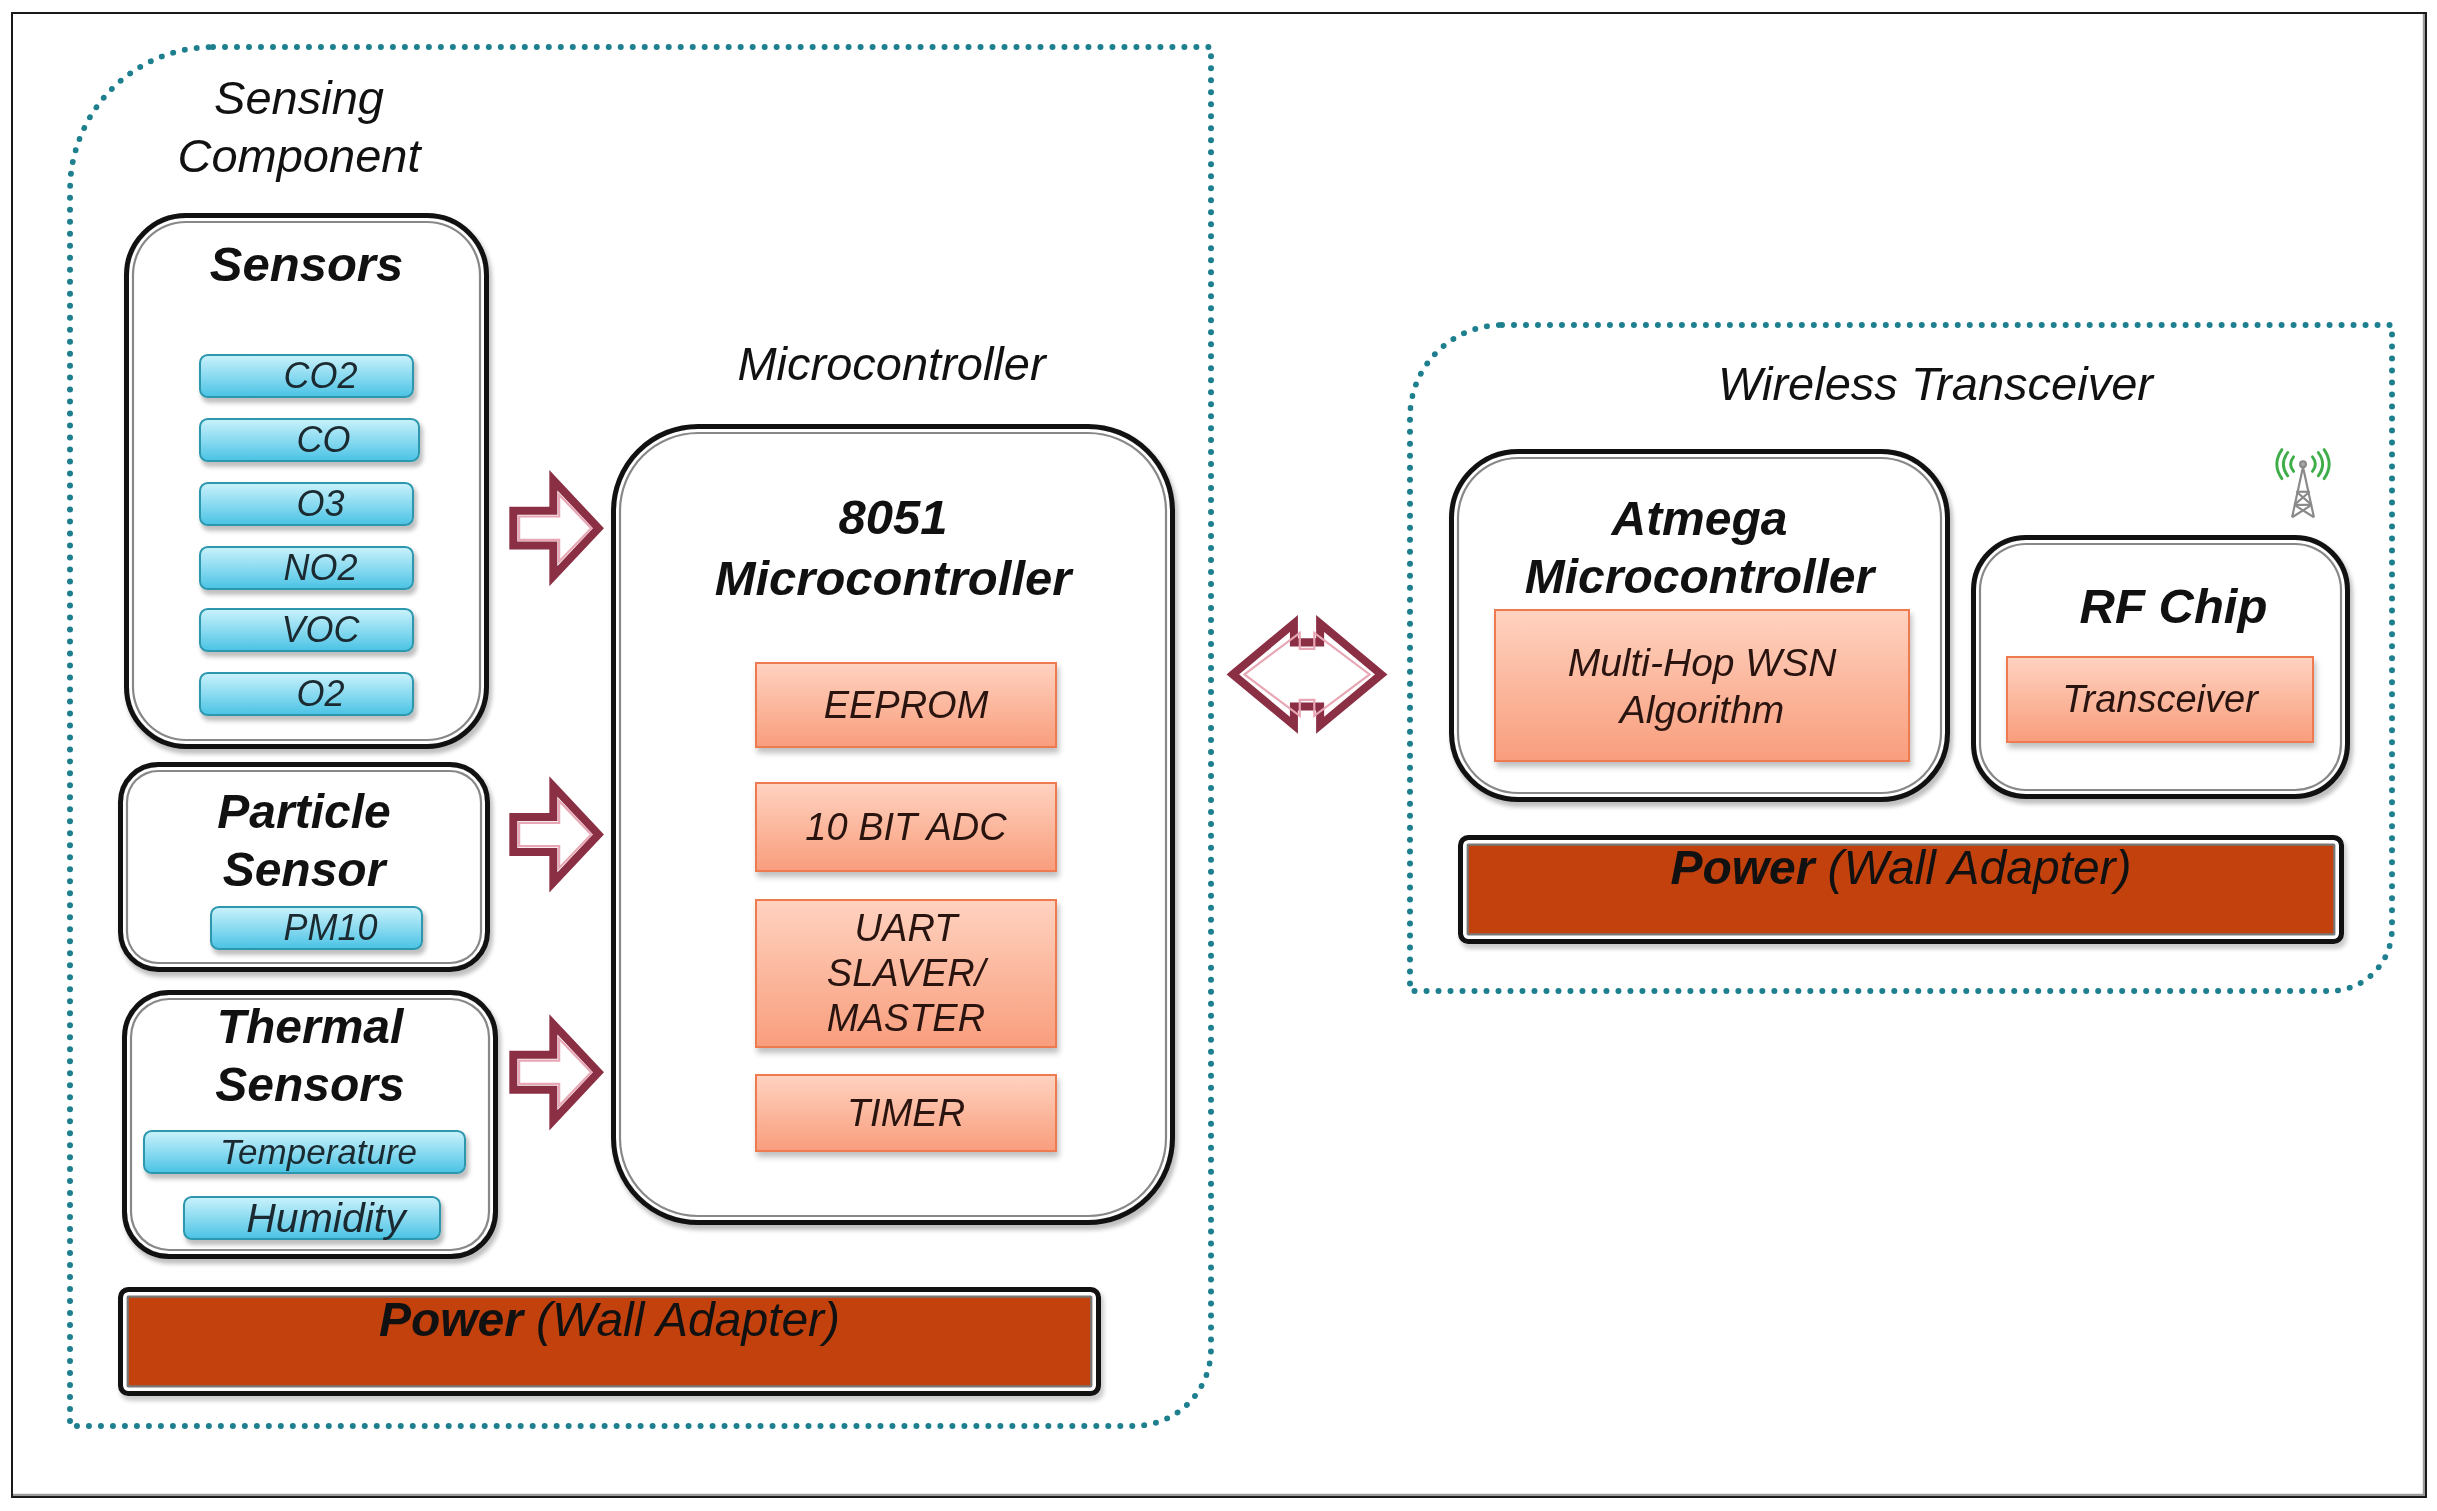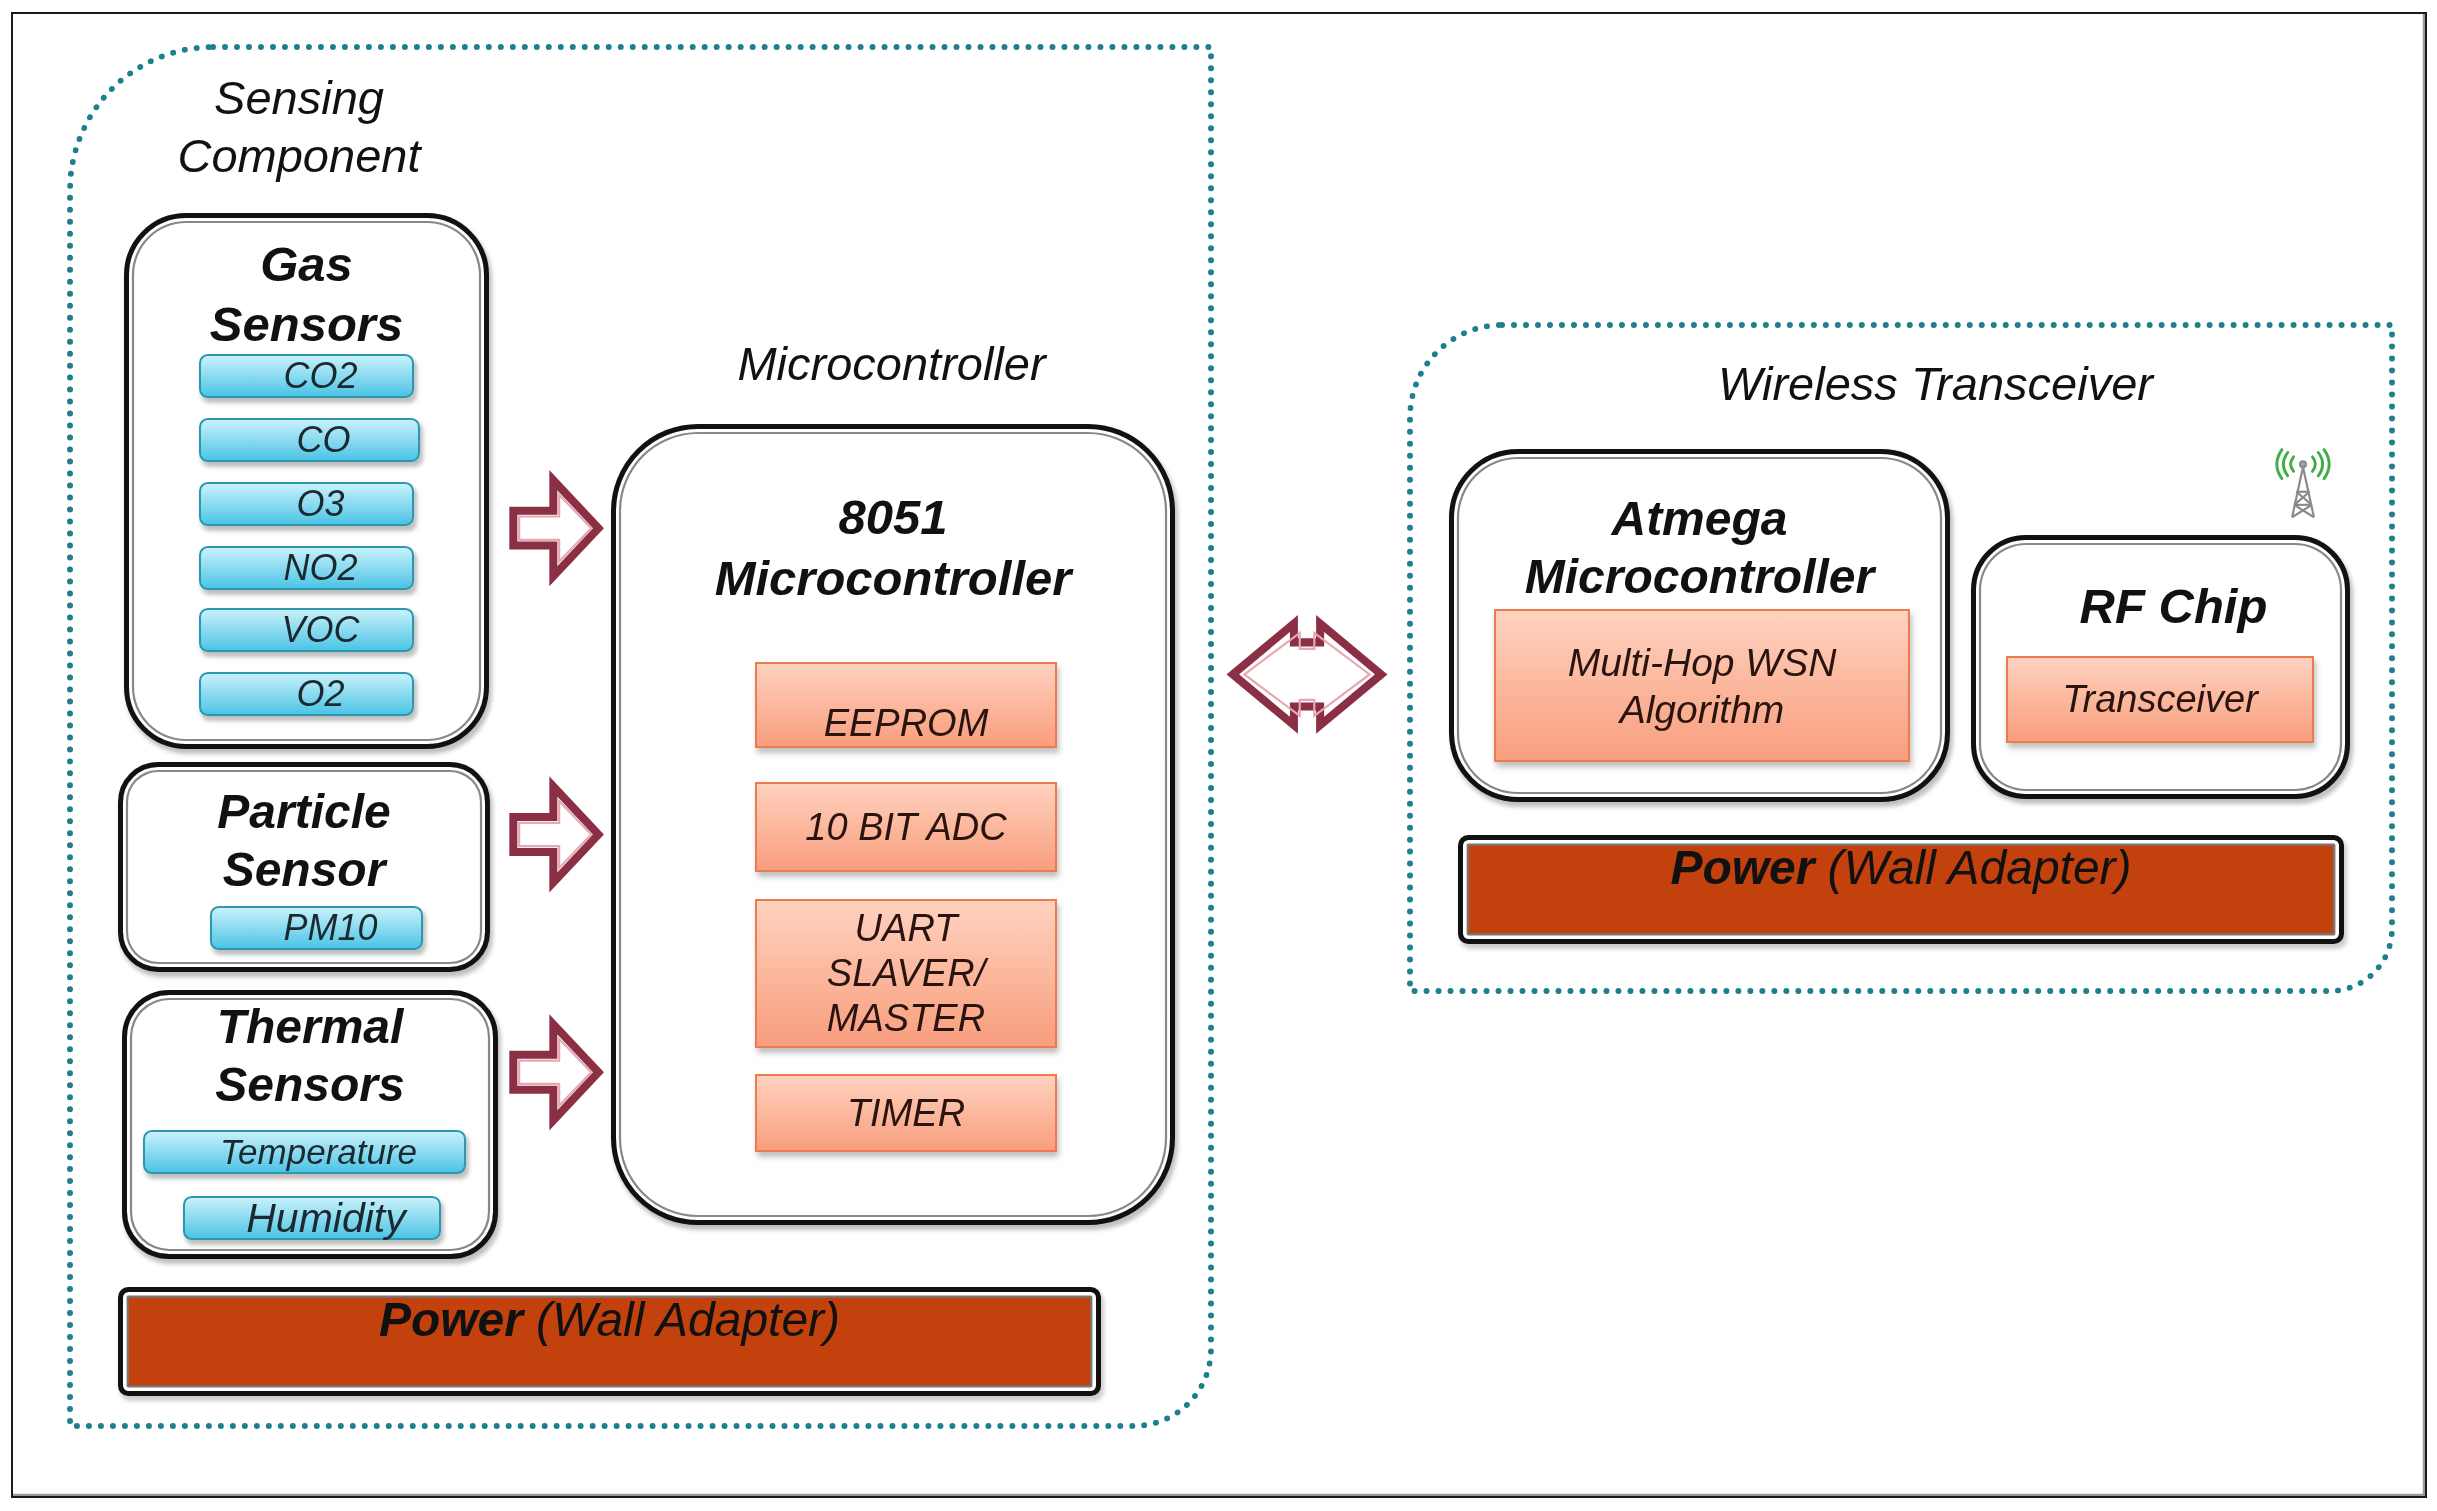--- a/index.html
+++ b/index.html
@@ -25,21 +25,20 @@
 
 <div class="abs region region-left"></div>
 
 <div class="abs region-title" style="left:146px; top:69px; width:306px;">
   <div>Sensing</div>
   <div>Component</div>
 </div>
 
 <div class="abs box" style="left:124px; top:213px; width:365px; height:536px; border-radius:62px;">
   <div class="box-title" style="top:16px; font-size:49px; line-height:60px;">
-    <div>Gas</div>
     <div>Sensors</div>
   </div>
 </div>
 <div class="abs chip-blue" style="left:199px; top:354px; width:215px; height:44px;">
     <span>CO2</span>
   </div>
 <div class="abs chip-blue" style="left:199px; top:418px; width:221px; height:44px;">
     <span>CO</span>
   </div>
 <div class="abs chip-blue" style="left:199px; top:482px; width:215px; height:44px;">
@@ -102,21 +101,21 @@
   </g>
 </svg>
 
 <div class="abs region-title" style="left:655px; top:335px; width:473px;">Microcontroller</div>
 <div class="abs box" style="left:611px; top:424px; width:564px; height:801px; border-radius:87px;">
   <div class="box-title" style="top:58px; font-size:49px; line-height:61px;">
     <div>8051</div>
     <div>Microcontroller</div>
   </div>
 </div>
-<div class="abs chip-orange" style="left:755px; top:662px; width:302px; height:86px;justify-content:flex-end;">
+<div class="abs chip-orange" style="left:755px; top:662px; width:302px; height:86px;">
     <span>EEPROM</span>
   </div>
 <div class="abs chip-orange" style="left:755px; top:782px; width:302px; height:90px;">
     <span>10 BIT ADC</span>
   </div>
 <div class="abs chip-orange" style="left:755px; top:899px; width:302px; height:149px;">
   <span>UART</span>
   <span>SLAVER/</span>
   <span>MASTER</span>
 </div>

